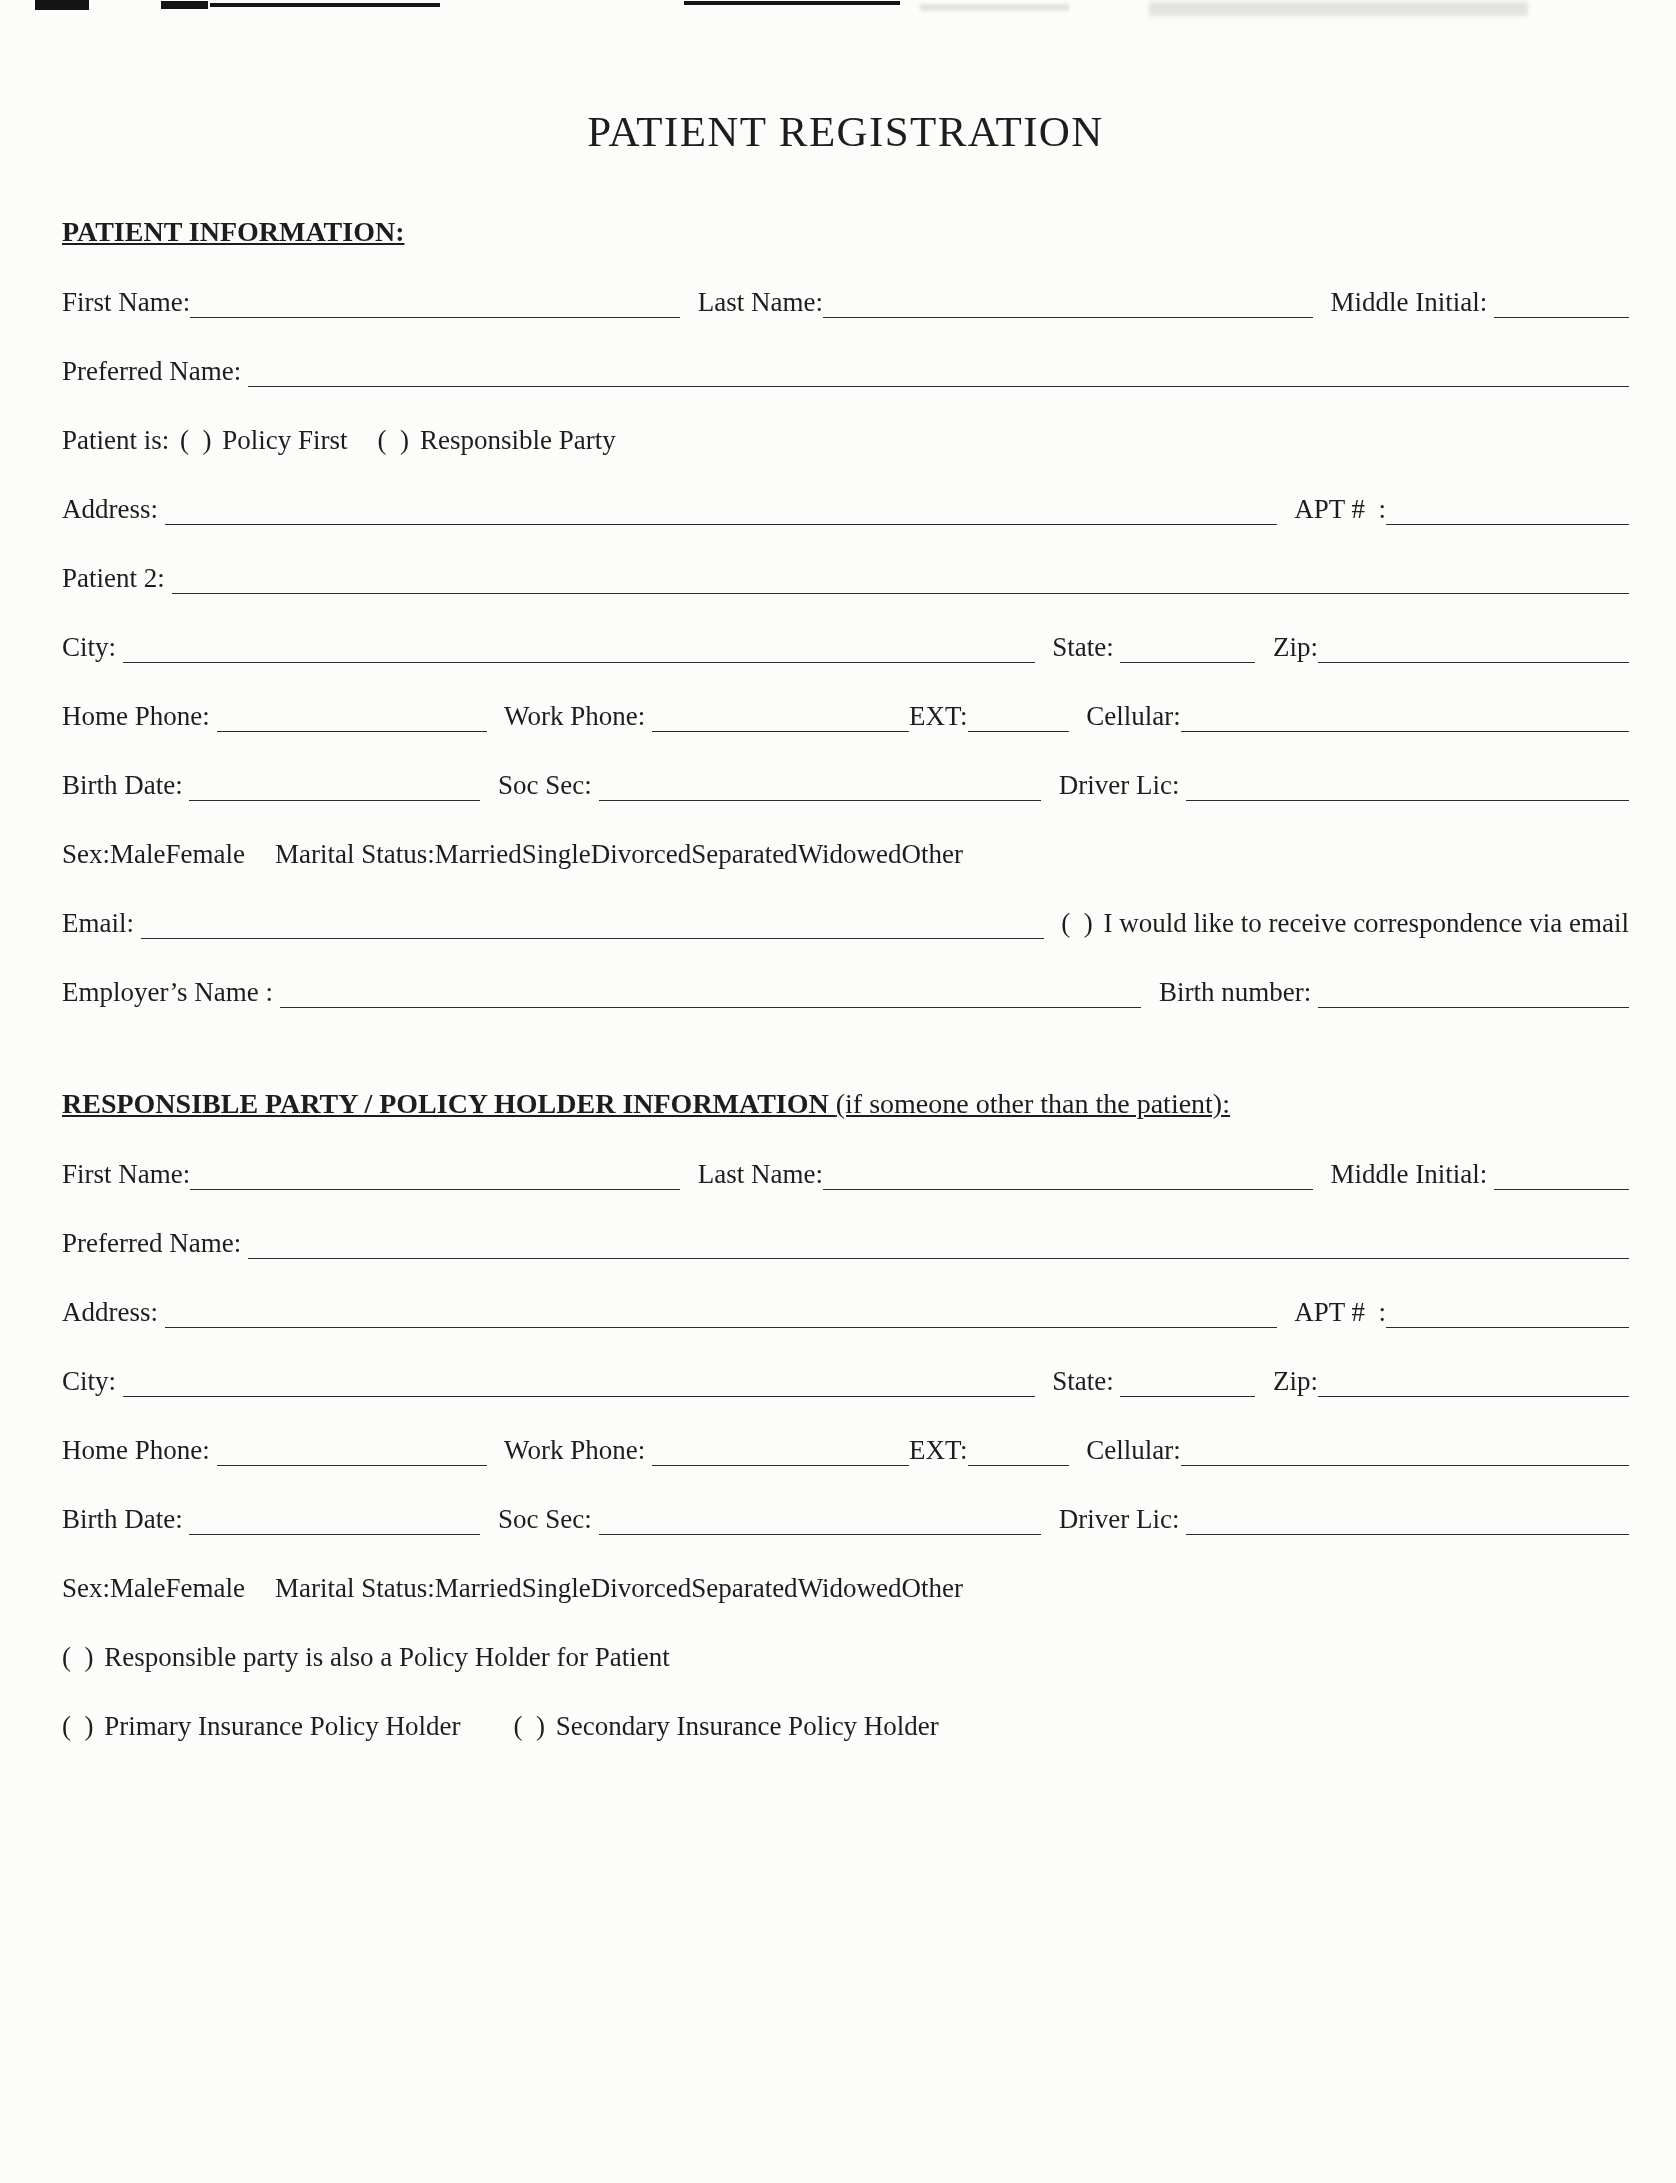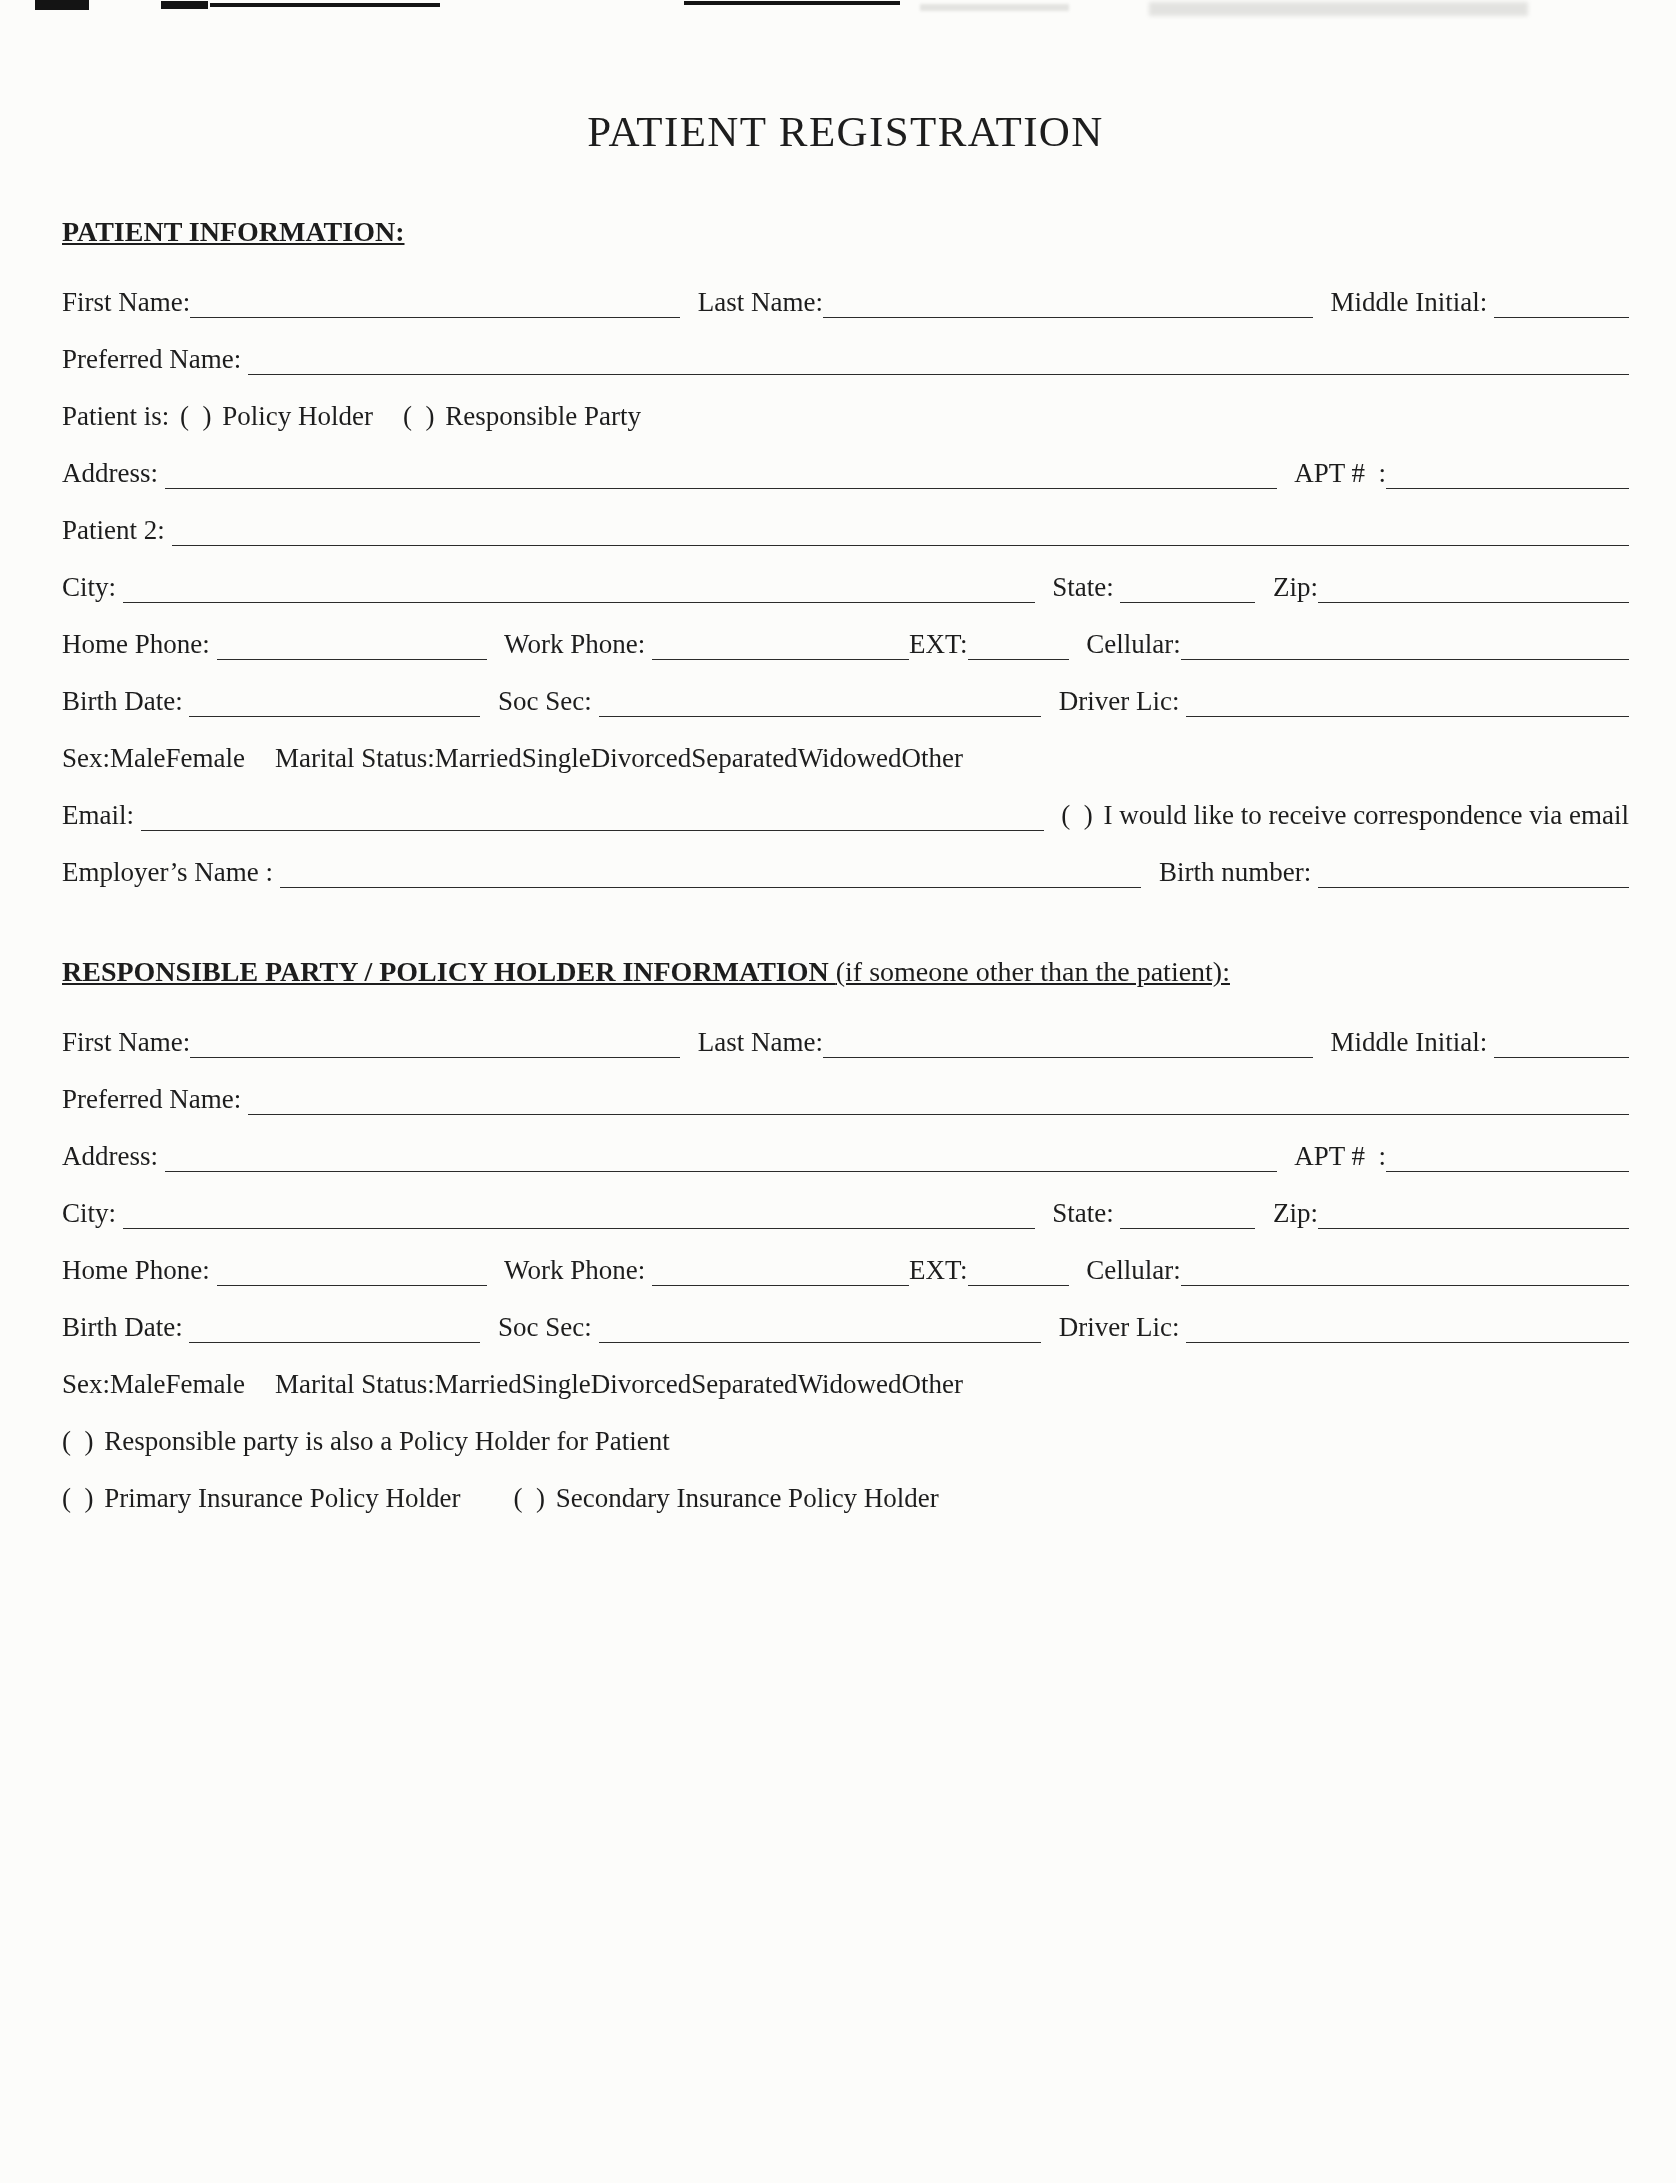--- a/index.html
+++ b/index.html
@@ -35,21 +35,21 @@
     margin:0 0 39px 0;
     white-space:nowrap;
   }
   .sec-heading .hb{font-weight:bold;text-decoration:underline;}
   .sec-heading .hn{font-weight:normal;text-decoration:underline;}
   .section2-gap{height:42px;}
 
   .row{
     display:flex;
     align-items:flex-end;
-    margin-bottom:26px;
+    margin-bottom:38px;
     font-size:27px;
     white-space:nowrap;
   }
   .lbl{white-space:pre;}
   .opt{white-space:pre;}
   .cb{white-space:pre;}
   .line{
     display:inline-block;
     border-bottom:1.4px solid #2b2b2b;
     height:1.02em;
@@ -100,21 +100,21 @@
     </div>
 
     <div class="row">
       <span class="lbl">Preferred Name: </span>
       <span class="line f1"></span>
     </div>
 
     <div class="row">
       <span class="lbl">Patient is:</span>
       <span class="cb ml1">(  )</span>
-      <span class="opt ml1">Policy Holder</span>
+      <span class="opt ml1">Policy First</span>
       <span class="cb ml2">(  )</span>
       <span class="opt ml1">Responsible Party</span>
     </div>
 
     <div class="row">
       <span class="lbl">Address: </span>
       <span class="line f1 gr"></span>
       <span class="lbl">APT #  :</span>
       <span class="line w360"></span>
     </div>

